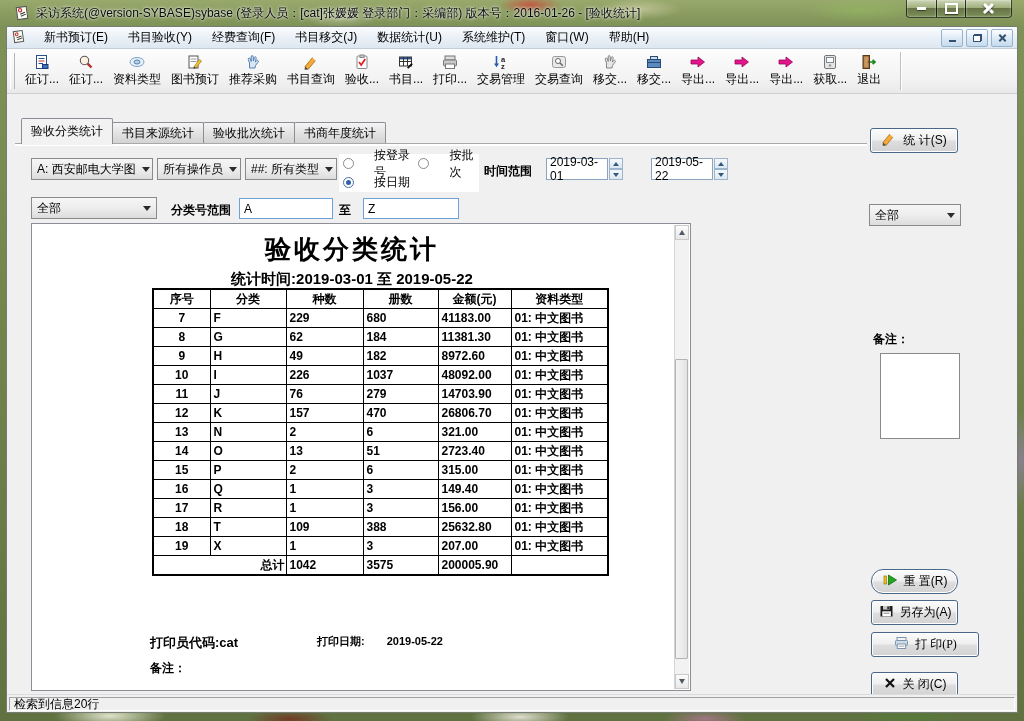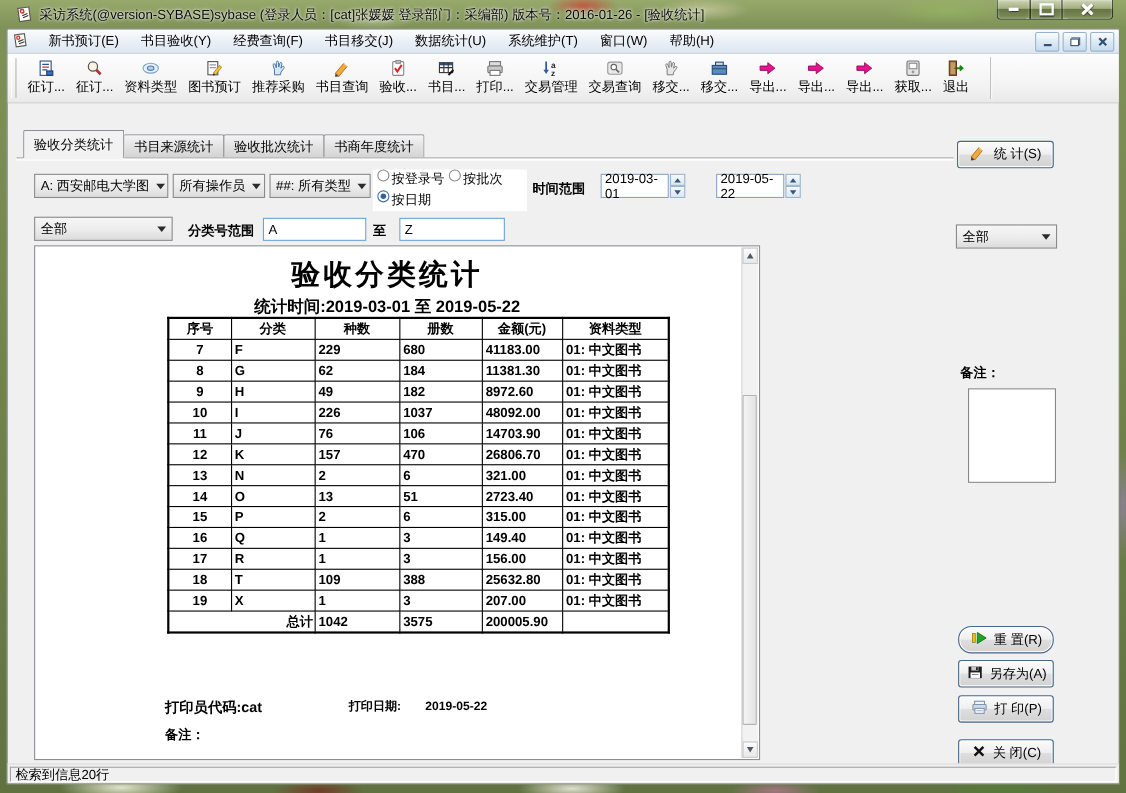--- a/index.html
+++ b/index.html
@@ -62,21 +62,21 @@
      background:linear-gradient(#f4f4f4,#e2e2e2 50%,#d2d2d2);border:1px solid #8b8e96;border-bottom:none;margin-right:-1px;border-radius:2px 2px 0 0;}
   .tab.active{height:25px;background:#f2f2f2;position:relative;z-index:2;box-shadow:0 1px 0 #f2f2f2;}
   .tabline{position:absolute;left:8px;top:116px;width:852px;height:2px;border-top:1px solid #a9a9a9;background:#fff;}
   
   .combo{position:absolute;height:22px;border:1px solid #8a8a8a;background:linear-gradient(#f6f6f6,#ececec 55%,#dcdcdc);
      display:flex;align-items:center;justify-content:space-between;padding:0 5px;box-sizing:border-box;white-space:nowrap;}
   .tri-dn{width:0;height:0;border-left:4px solid transparent;border-right:4px solid transparent;border-top:5px solid #2b2b2b;margin-left:6px;}
   .lbl{position:absolute;white-space:nowrap;}
   .b{font-weight:bold;}
   .radiobox{position:absolute;left:332px;top:127px;width:140px;height:38px;background:#fff;}
-  .radio-row{display:flex;align-items:flex-start;height:19px;padding-left:4px;gap:2px;}
+  .radio-row{display:flex;align-items:center;height:19px;padding-left:4px;gap:20px;}
   .radio{width:11px;height:11px;border-radius:50%;border:1px solid #8a8a8a;background:#fff;position:relative;box-sizing:border-box;flex:none;}
   .radio.checked{border-color:#4a6fa5;}
   .radio.checked::after{content:"";position:absolute;left:2px;top:2px;width:5px;height:5px;border-radius:50%;background:#2f5fae;}
   .datebox{position:absolute;height:22px;display:flex;}
   .datefield{width:62px;height:22px;border:1px solid #8aa4be;background:#fff;display:flex;align-items:center;padding-left:3px;box-sizing:border-box;}
   .spin{width:14px;height:22px;display:flex;flex-direction:column;margin-left:1px;}
   .spinbtn{flex:1;border:1px solid #9cb5cc;background:linear-gradient(#f4f8fc,#dde8f2);display:flex;align-items:center;justify-content:center;}
   .spin .tu{width:0;height:0;border-left:3px solid transparent;border-right:3px solid transparent;border-bottom:4px solid #33597e;}
   .spin .td{width:0;height:0;border-left:3px solid transparent;border-right:3px solid transparent;border-top:4px solid #33597e;}
   .txtinput{position:absolute;height:21px;border:1px solid #6da2d8;background:#fff;display:flex;align-items:center;padding-left:4px;box-sizing:border-box;}
@@ -494,21 +494,21 @@
               <td>I</td>
               <td>226</td>
               <td>1037</td>
               <td>48092.00</td>
               <td>01: 中文图书</td>
             </tr>
           <tr>
               <td class="c0">11</td>
               <td>J</td>
               <td>76</td>
-              <td>106</td>
+              <td>279</td>
               <td>14703.90</td>
               <td>01: 中文图书</td>
             </tr>
           <tr>
               <td class="c0">12</td>
               <td>K</td>
               <td>157</td>
               <td>470</td>
               <td>26806.70</td>
               <td>01: 中文图书</td>
@@ -618,21 +618,21 @@
     <div class="pbtn" style="left:864px;top:573px;width:87px;">
       <span><svg width="16" height="16">
             <rect x="2.5" y="3" width="12" height="10.5" fill="#1d1d1d"></rect>
             <rect x="5" y="3" width="6.5" height="3.6" fill="#c8c8c8"></rect>
             <rect x="9.3" y="3.5" width="1.6" height="2.6" fill="#1d1d1d"></rect>
             <rect x="4.3" y="8.3" width="8.6" height="5" fill="#fff"></rect>
             <line x1="5.5" y1="10.2" x2="11.5" y2="10.2" stroke="#888"></line>
           </svg></span>
       <span>另存为(A)</span>
     </div>
-    <div class="pbtn" style="left:864px;top:605px;width:87px;">
+    <div class="pbtn" style="left:864px;top:605px;width:108px;font-family:Liberation Serif, serif;">
       <span><svg width="16" height="16">
             <rect x="4" y="2.5" width="9" height="3" fill="#f4f4f4" stroke="#7e96ac"></rect>
             <rect x="2.5" y="5.5" width="12" height="5" rx="0.8" fill="#cfdce8" stroke="#7e96ac"></rect>
             <rect x="4.3" y="9" width="8.4" height="4.5" fill="#fff" stroke="#7e96ac"></rect>
             <line x1="5.5" y1="11.2" x2="11.5" y2="11.2" stroke="#9ab"></line>
           </svg></span>
       <span>打 印(P)</span>
     </div>
     <div class="pbtn" style="left:864px;top:645px;width:87px;">
       <span><svg width="14" height="14">

